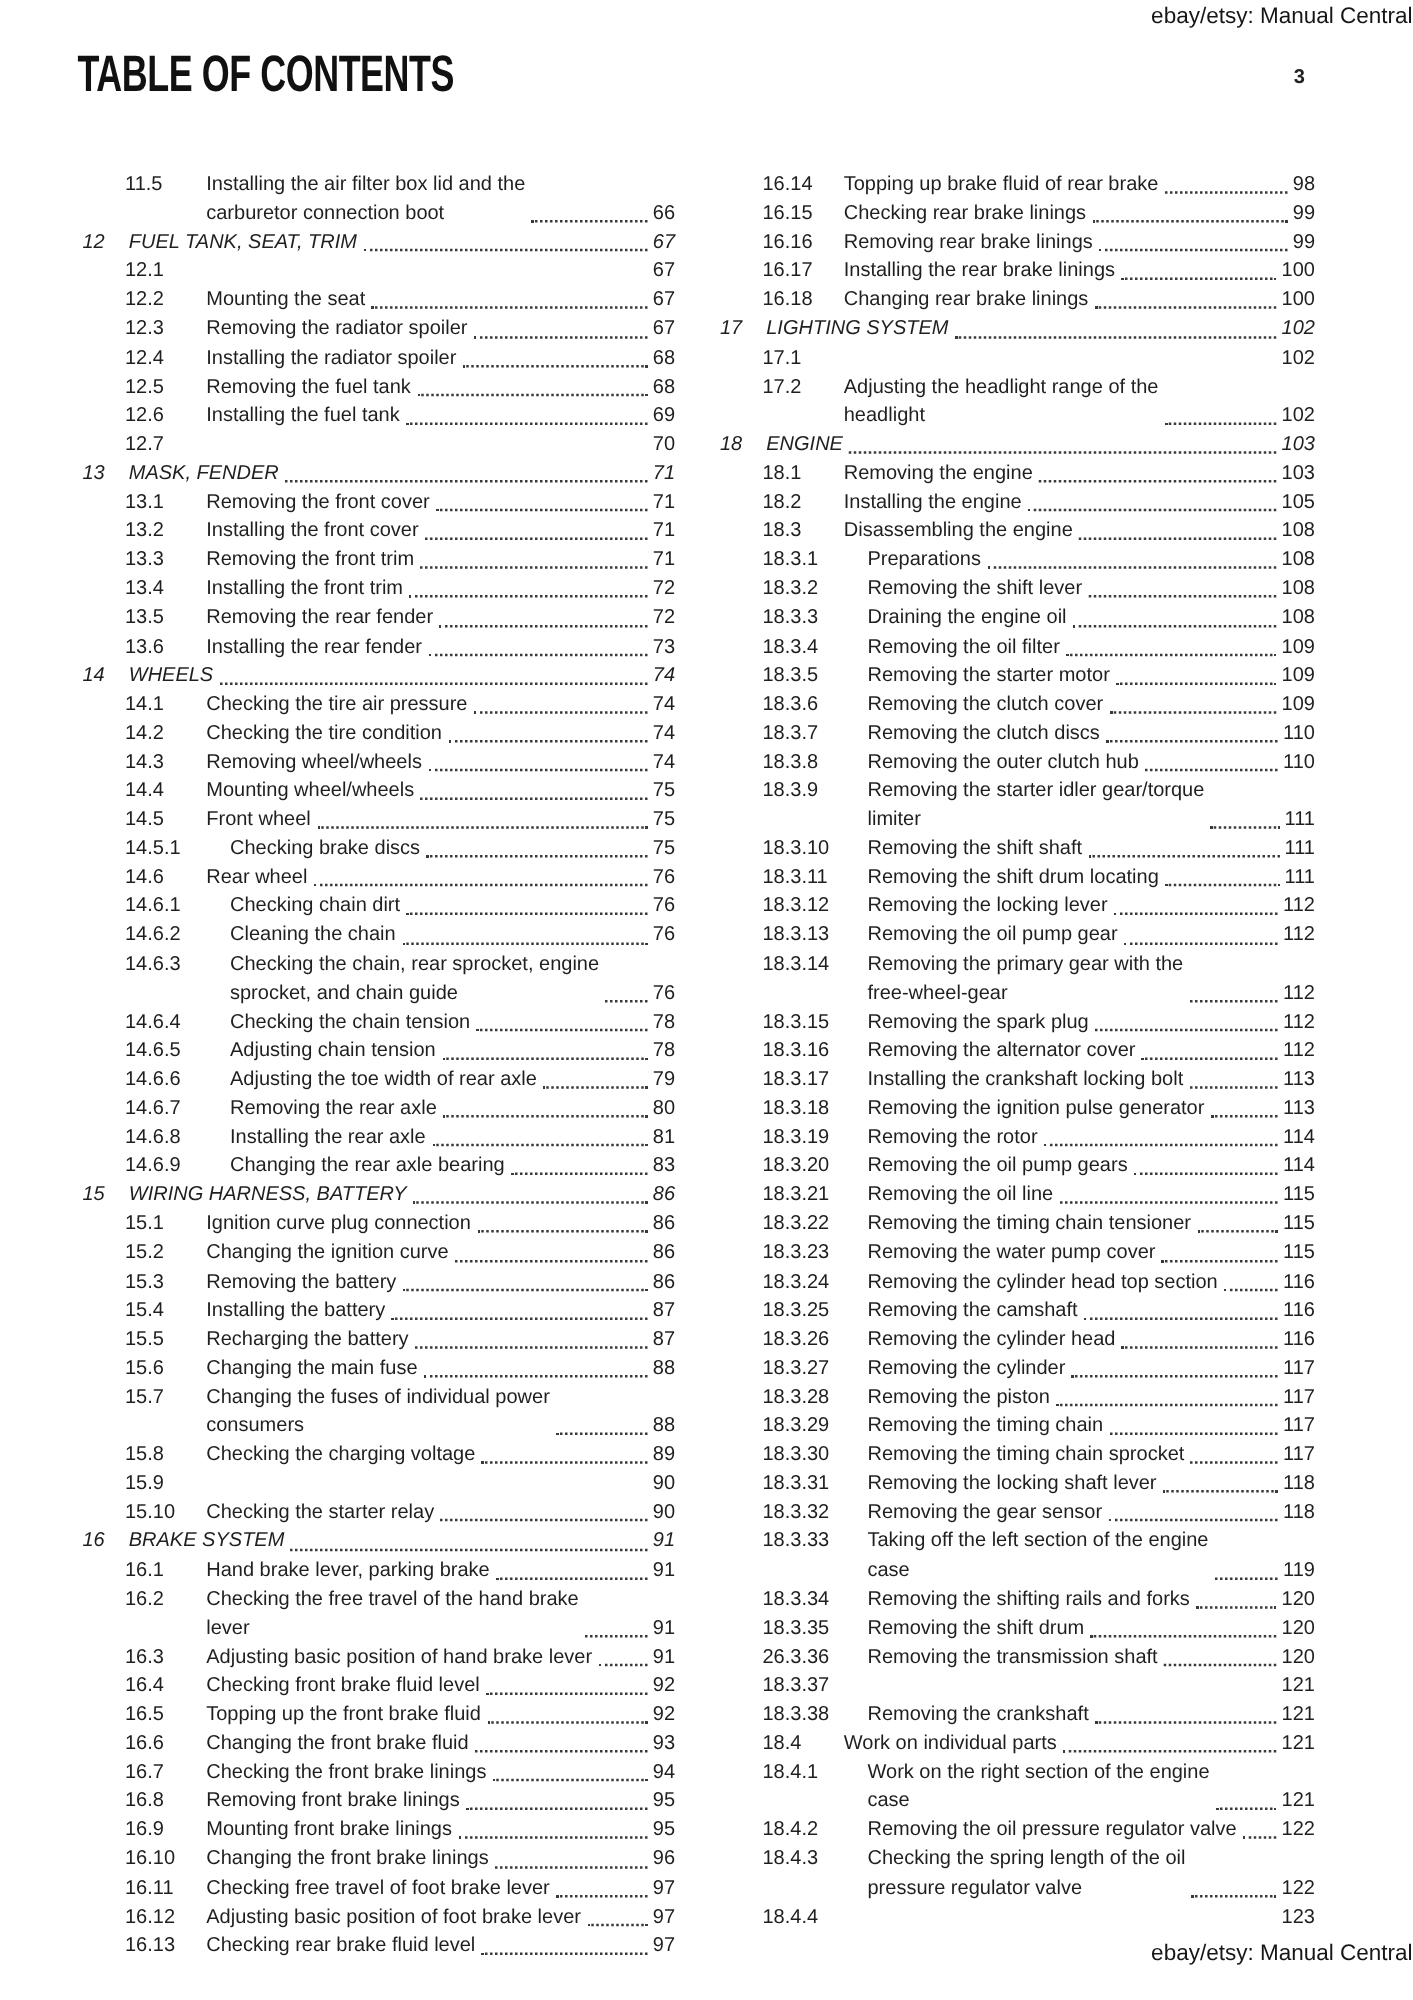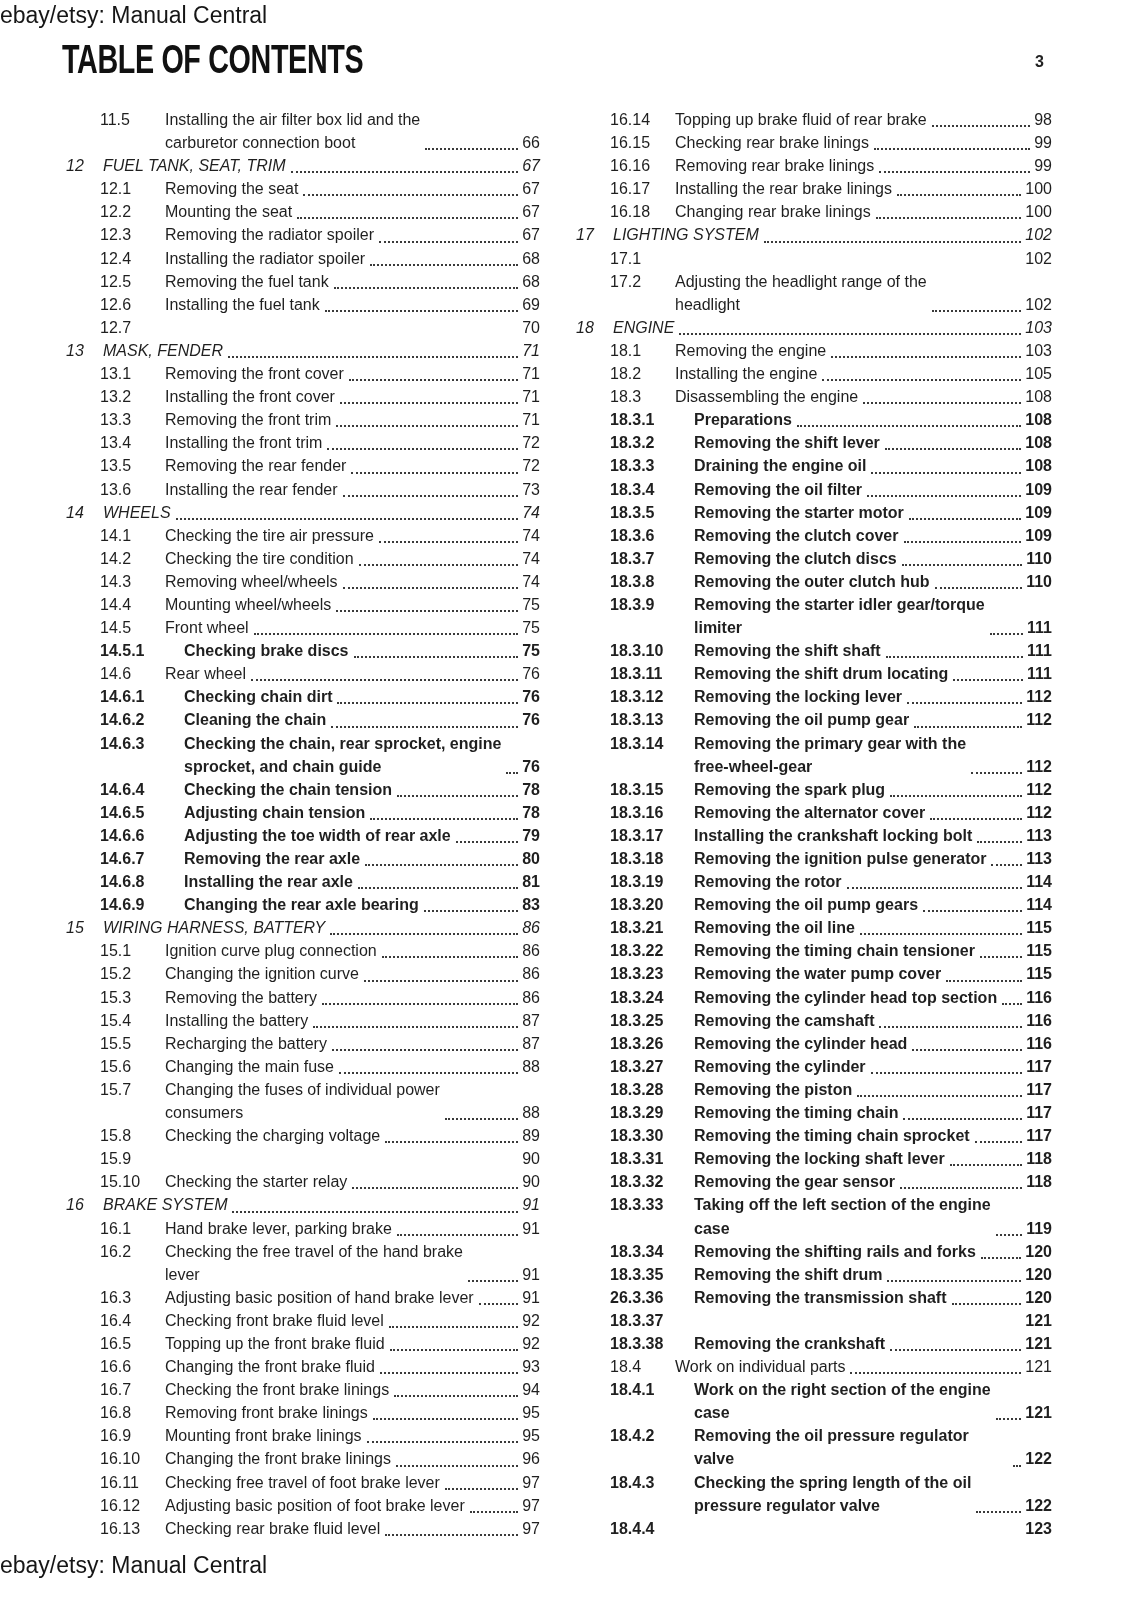--- a/index.html
+++ b/index.html
@@ -6,48 +6,48 @@
   body {
     width: 1130px; height: 1600px;
     background: #ffffff;
     font-family: "Liberation Sans", sans-serif;
     color: #1f1f1f;
     position: relative;
     overflow: hidden;
   }
   .running-head {
     position: absolute; left: 0; width: 100%;
-    text-align: left; font-size: 23px; color: #161616;
+    text-align: right; font-size: 18px; color: #161616;
   }
   .running-head.top { top: 2px; }
   .running-head.bottom { top: 1552px; }
   .doc-title {
     position: absolute; top: 36px; left: 62px;
     font-size: 41px; font-weight: bold; letter-spacing: -0.5px;
     transform: scaleX(0.70); transform-origin: left center;
     white-space: nowrap; color: #111;
   }
   .corner-page-num {
     position: absolute; top: 53px; right: 86px;
     font-size: 16px; font-weight: bold; color: #222;
   }
   .columns {
     position: absolute; top: 108px; left: 62px;
     display: flex; gap: 32px;
   }
-  .col { width: 478px; flex: 0 0 478px; }
+  .col { width: 478px; flex: 0 0 478px; margin-top: 28px; }
   .col.right { width: 480px; flex: 0 0 480px; }
 
   .toc-entry {
     display: grid; align-items: end;
     font-size: 16px; line-height: 23.1px;
   }
   .lvl-1 { grid-template-columns: 37px 1fr auto; padding-left: 4px; font-style: italic; }
   .lvl-2 { grid-template-columns: 65px 1fr auto; padding-left: 38px; }
-  .lvl-3 { grid-template-columns: 84px 1fr auto; padding-left: 38px; font-weight: bold; }
+  .lvl-3 { grid-template-columns: 84px 1fr auto; padding-left: 38px; }
   .num { align-self: start; }
   .mid { display: flex; align-items: flex-end; min-width: 0; }
   .title { white-space: pre-line; }
   .leader {
     flex: 1 1 auto; min-width: 8px;
     border-bottom: 2px dotted #3a3a3a;
     margin: 0 4px 4px 5px;
   }
   .pagenum { text-align: right; }
 </style>
@@ -74,24 +74,20 @@
       <div class="toc-entry lvl-1">
         <span class="num">12</span>
         <span class="mid">
           <span class="title">FUEL TANK, SEAT, TRIM</span>
           <span class="leader"></span>
         </span>
         <span class="pagenum">67</span>
       </div>
       <div class="toc-entry lvl-2">
         <span class="num">12.1</span>
-        <span class="mid">
-          <span class="title">Removing the seat</span>
-          <span class="leader"></span>
-        </span>
         <span class="pagenum">67</span>
       </div>
       <div class="toc-entry lvl-2">
         <span class="num">12.2</span>
         <span class="mid">
           <span class="title">Mounting the seat</span>
           <span class="leader"></span>
         </span>
         <span class="pagenum">67</span>
       </div>

